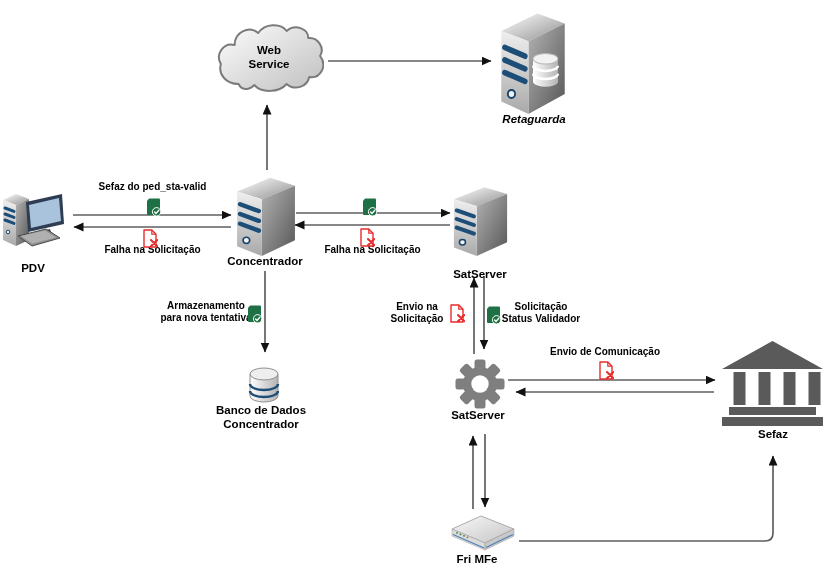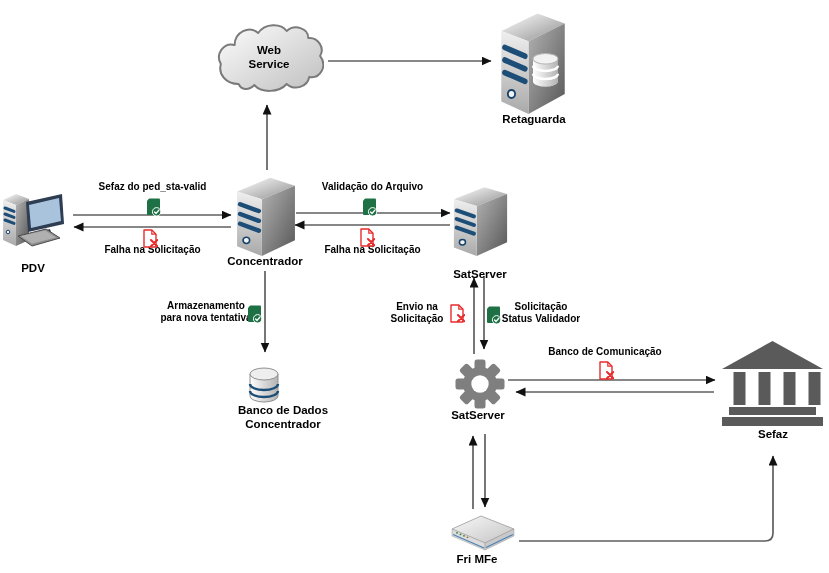--- a/index.html
+++ b/index.html
@@ -86,21 +86,21 @@
       <polygon points="26,28 58,14 58,70 26,86" fill="url(#gSide)"></polygon>
       <polygon points="2,20 26,28 26,86 2,76" fill="url(#gFront)"></polygon>
       <path d="M5,33 L23,40 M5,43 L23,50 M5,53 L23,60" stroke="#1d4e78" stroke-width="4.5" stroke-linecap="round" fill="none"></path>
       <circle cx="11" cy="70" r="3.2" fill="#f2f2f2" stroke="#16436b" stroke-width="1.6"></circle>
       <ellipse cx="41" cy="60" rx="11" ry="4.2" fill="#d9d9d9"></ellipse>
       <path d="M30,42 V60 a11,4.2 0 0 0 22,0 V42" fill="url(#gCyl)"></path>
       <path d="M30,47.5 a11,4.2 0 0 0 22,0 M30,54 a11,4.2 0 0 0 22,0" stroke="#ffffff" stroke-width="2" fill="none"></path>
       <ellipse cx="41" cy="42" rx="11" ry="4.2" fill="#f2f2f2" stroke="#b5b5b5" stroke-width="0.8"></ellipse>
     </svg>
   </div>
-  <div class="lbl node-lbl" style="left:474px;top:113px;width:120px;">Retaguarda</div>
+  <div class="lbl node-lbl" style="left:474px;top:113px;width:120px;font-style:italic;">Retaguarda</div>
 
   <div class="g" style="left:2px;top:188px;width:66px;height:64px;">
     <svg viewBox="0 0 66 64" preserveAspectRatio="none">
       <polygon points="1,12 14,6 27,11 14,17" fill="url(#gTop)"></polygon>
       <polygon points="14,17 27,11 27,52 14,58" fill="url(#gSide)"></polygon>
       <polygon points="1,12 14,17 14,58 1,52" fill="url(#gFront)"></polygon>
       <path d="M3,20 L12,23.4 M3,26 L12,29.4 M3,32 L12,35.4" stroke="#1d4e78" stroke-width="3" stroke-linecap="round" fill="none"></path>
       <circle cx="6" cy="44" r="1.8" fill="#f2f2f2" stroke="#16436b" stroke-width="1"></circle>
       <polygon points="24,14 60,6 62,36 26,44" fill="#2e3d52"></polygon>
       <polygon points="27,17 57,10 59,33 29,40" fill="#a9c3dd"></polygon>
@@ -133,21 +133,21 @@
   </div>
   <div class="lbl node-lbl" style="left:420px;top:268px;width:120px;">SatServer</div>
 
   <div class="g" style="left:248px;top:366px;width:32px;height:40px;">
     <svg viewBox="0 0 32 40" preserveAspectRatio="none">
       <path d="M2,8 V30 a14,6 0 0 0 28,0 V8" fill="url(#gCyl)" stroke="#8f8f8f" stroke-width="1"></path>
       <path d="M2,18 a14,6 0 0 0 28,0 M2,25 a14,6 0 0 0 28,0" stroke="#1d4e78" stroke-width="2.4" fill="none"></path>
       <ellipse cx="16" cy="8" rx="14" ry="6" fill="#eeeeee" stroke="#8f8f8f" stroke-width="1"></ellipse>
     </svg>
   </div>
-  <div class="lbl node-lbl" style="left:212px;top:404px;width:142px;text-align:center;">Banco de Dados
+  <div class="lbl node-lbl" style="left:190px;top:404px;width:142px;text-align:center;">Banco de Dados
 Concentrador</div>
 
   <div class="g" style="left:455px;top:359px;width:50px;height:50px;">
     <svg viewBox="0 0 50 50">
       <g fill="#7f7f7f">
         <g transform="translate(25,25)">
           <rect x="-5.5" y="-24.5" width="11" height="49" rx="2.5"></rect>
           <rect x="-5.5" y="-24.5" width="11" height="49" rx="2.5" transform="rotate(45)"></rect>
           <rect x="-5.5" y="-24.5" width="11" height="49" rx="2.5" transform="rotate(90)"></rect>
           <rect x="-5.5" y="-24.5" width="11" height="49" rx="2.5" transform="rotate(135)"></rect>
@@ -184,29 +184,28 @@
       <circle cx="7" cy="18.8" r="0.9" fill="#2f7d32"></circle>
       <circle cx="10.5" cy="20.3" r="0.9" fill="#2f7d32"></circle>
       <circle cx="14" cy="21.8" r="0.9" fill="#2f7d32"></circle>
       <circle cx="17.5" cy="23.3" r="0.9" fill="#b5651d"></circle>
     </svg>
   </div>
   <div class="lbl node-lbl" style="left:417px;top:553px;width:120px;">Fri MFe</div>
 
   <div class="lbl edge-lbl" style="left:60px;top:181px;width:185px;">Sefaz do ped_sta-valid</div>
   <div class="lbl edge-lbl" style="left:60px;top:244px;width:185px;">Falha na Solicitação</div>
-  <div class="lbl edge-lbl" style="left:280px;top:181px;width:185px;">Validação do Arquivo</div>
   <div class="lbl edge-lbl" style="left:280px;top:244px;width:185px;">Falha na Solicitação</div>
   <div class="lbl edge-lbl" style="left:160px;top:300px;width:92px;">Armazenamento
 para nova tentativa</div>
   <div class="lbl edge-lbl" style="left:386px;top:301px;width:62px;">Envio na
 Solicitação</div>
   <div class="lbl edge-lbl" style="left:498px;top:301px;width:86px;">Solicitação
 Status Validador</div>
-  <div class="lbl edge-lbl" style="left:525px;top:346px;width:160px;">Banco de Comunicação</div>
+  <div class="lbl edge-lbl" style="left:525px;top:346px;width:160px;">Envio de Comunicação</div>
 
   <div class="icon" style="left:146px;top:198px;">
     <svg viewBox="0 0 15 19">
       <path d="M3.2,0.5 H13 Q14,0.5 14,1.5 V16 Q14,17 13,17 H2 Q1,17 1,16 V2.7 Z" fill="#1e7145"></path>
       <circle cx="10.6" cy="13.8" r="4.2" fill="#1e7145" stroke="#fff" stroke-width="1"></circle>
       <path d="M8.6,13.9 L10.1,15.4 L12.8,12.3" stroke="#fff" stroke-width="1.4" fill="none" stroke-linecap="round" stroke-linejoin="round"></path>
     </svg>
   </div>
   <div class="icon" style="left:143px;top:229px;">
     <svg viewBox="0 0 15 19">

